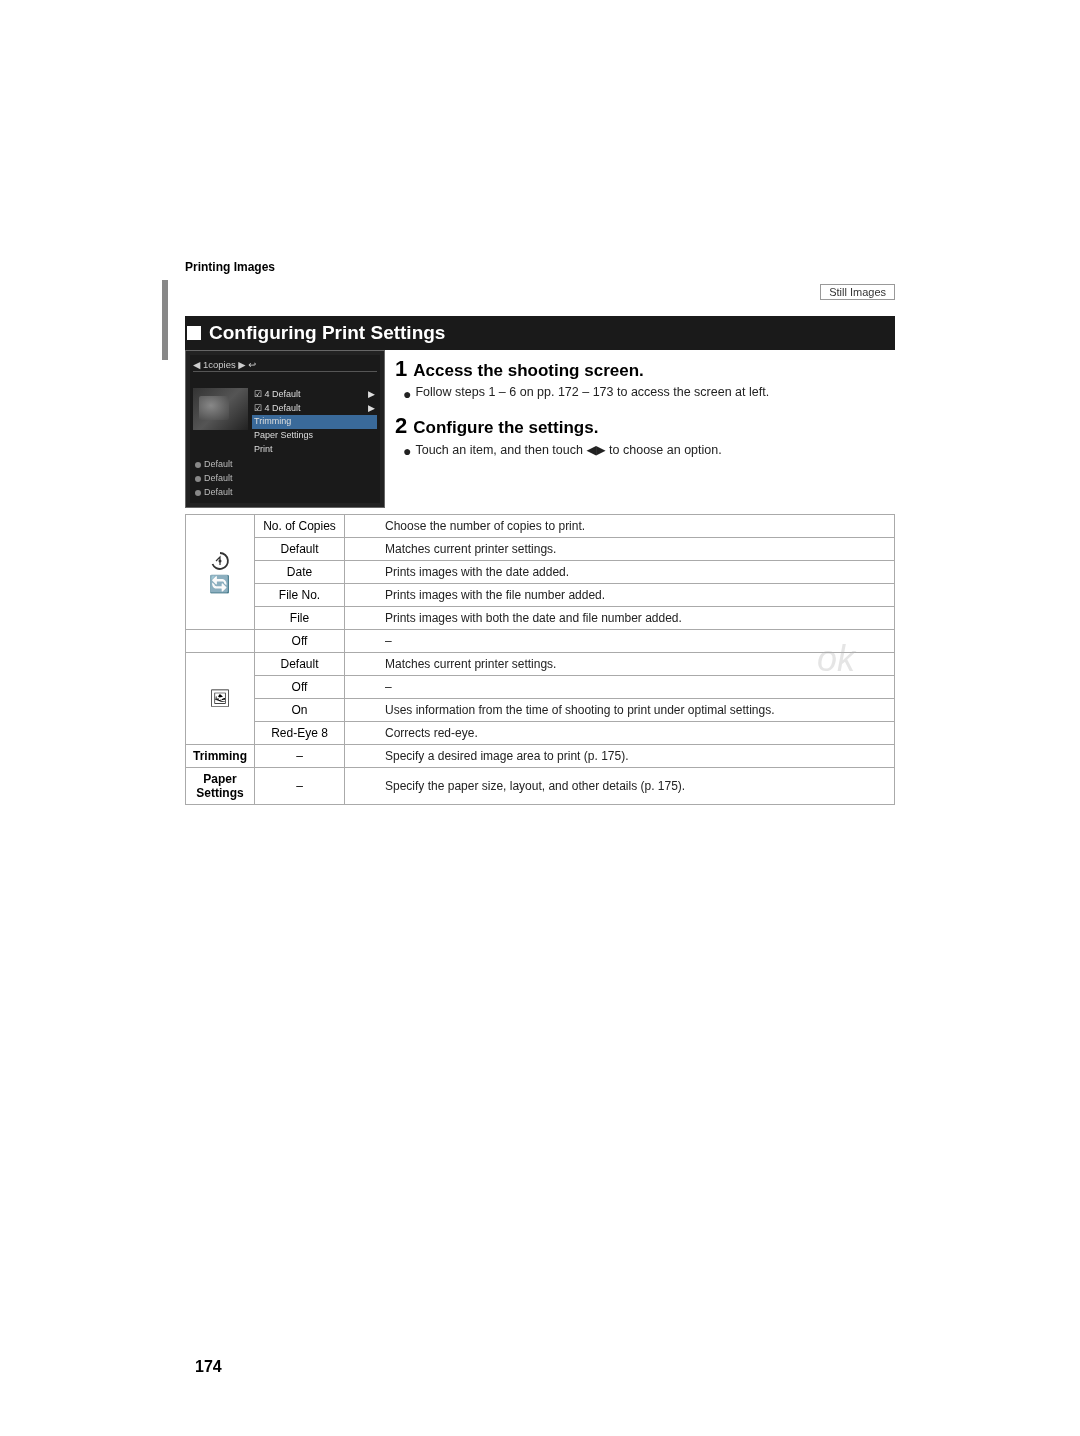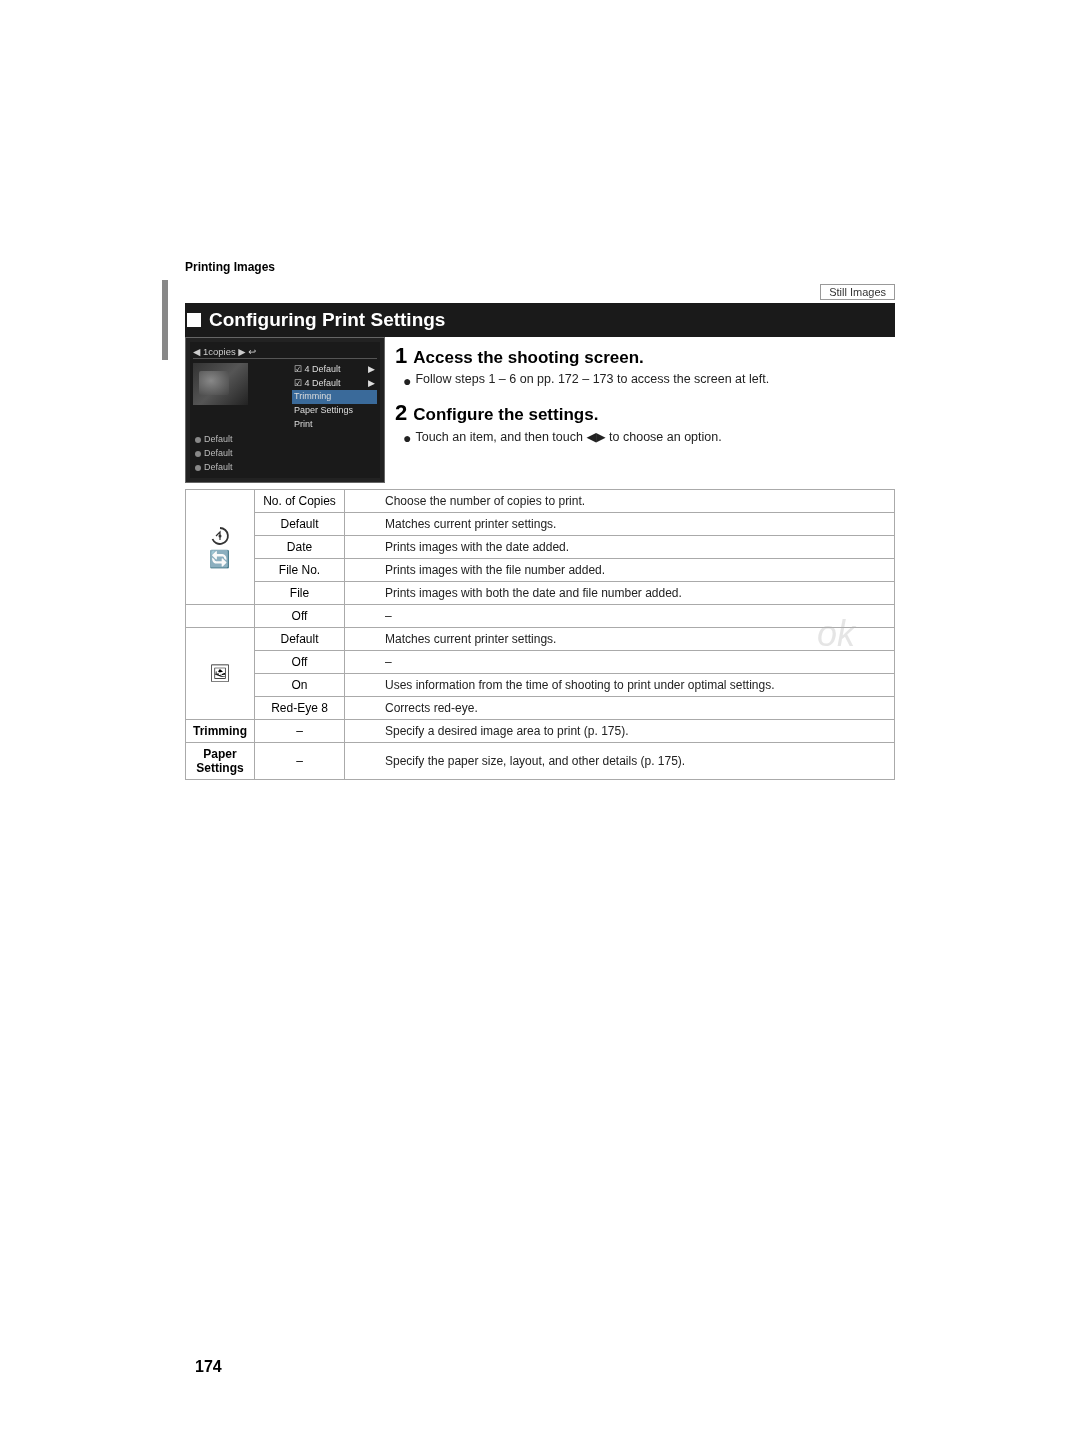--- a/index.html
+++ b/index.html
@@ -89,21 +89,21 @@
     }
 
     .screenshot-top-bar {
       display: flex;
       justify-content: space-between;
       align-items: flex-start;
       font-size: 9.5px;
       color: #ccc;
       padding: 1px 0;
       border-bottom: 1px solid #555;
-      margin-bottom: 4px;
+      margin-bottom: 16px;
     }
 
     .screenshot-image-area {
       display: flex;
       gap: 4px;
     }
 
     .screenshot-thumb {
       width: 55px;
       height: 42px;
@@ -119,21 +119,20 @@
       top: 8px; left: 6px;
       width: 30px; height: 24px;
       background: radial-gradient(ellipse at 40% 40%, #888 0%, #444 100%);
       border-radius: 2px;
     }
 
     .screenshot-menu {
       flex: 1;
       font-size: 9px;
       color: #ddd;
-      margin-left: 40px;
     }
 
     .screenshot-menu-item {
       display: flex;
       justify-content: space-between;
       padding: 1px 2px;
       line-height: 1.3;
     }
 
     .screenshot-menu-item.highlighted {
@@ -264,21 +263,21 @@
       bottom: 60px;
       left: 195px;
       font-size: 16px;
       font-weight: bold;
       color: #000;
     }
 
     .still-images-wrapper {
       display: flex;
       justify-content: flex-end;
-      margin-bottom: 3px;
+      margin-bottom: 16px;
     }
 
     .still-images-badge {
       border: 1px solid #999;
       padding: 1px 8px;
       font-size: 11px;
       color: #333;
     }
   </style>
 </head>

